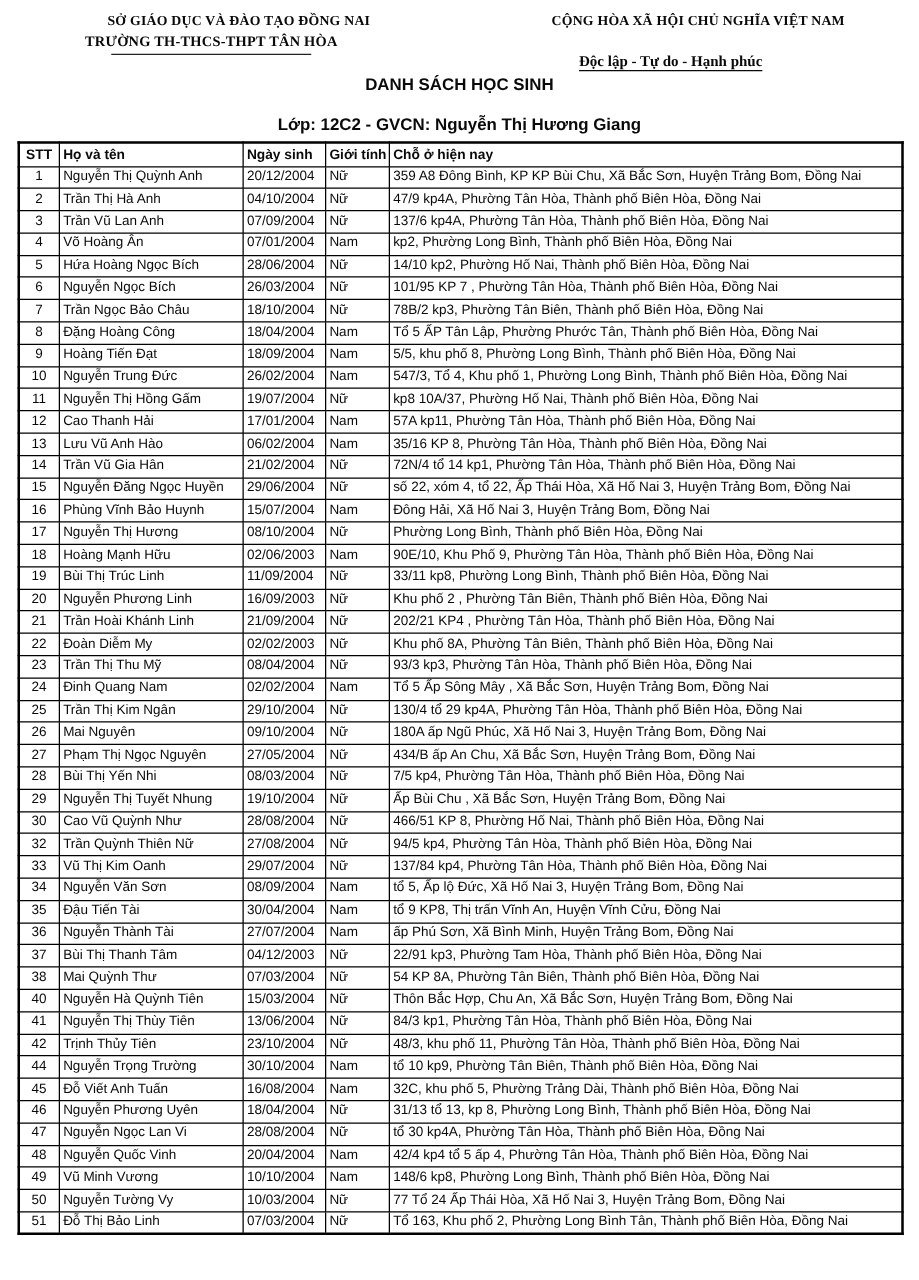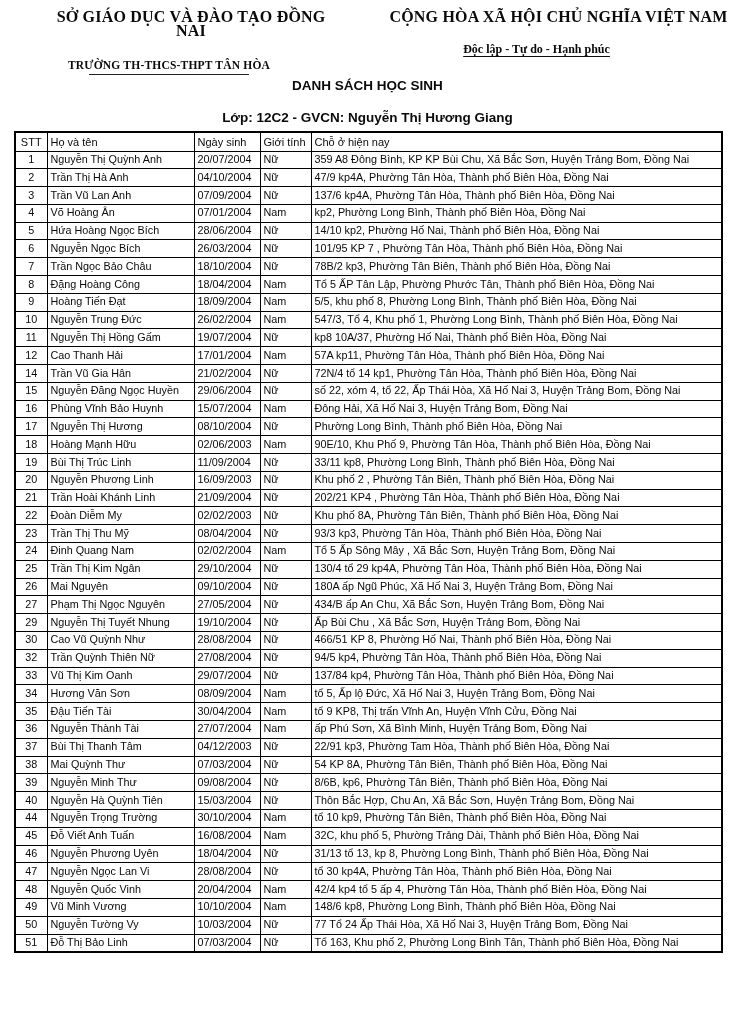--- a/index.html
+++ b/index.html
@@ -7,22 +7,22 @@
     width: 735px; height: 1024px;
     background: #ffffff;
     color: #0a0a0a;
     font-family: "Liberation Sans", sans-serif;
   }
   .page { position: relative; width: 735px; height: 1024px; background: #fff; overflow: hidden; }
 
   .doc-header { display: flex; padding-top: 10px; }
   .header-left  { width: 46%; text-align: center; font-family: "Liberation Serif", serif; font-weight: bold; }
   .header-right { width: 54%; text-align: center; font-family: "Liberation Serif", serif; font-weight: bold; }
-  .hl1 { font-size: 16px; line-height: 14px; letter-spacing: 0.2px; margin-left: 44px; }
-  .hl2 { font-size: 11.5px; line-height: 14px; margin-top: 20px; letter-spacing: 0.2px; }
+  .hl1 { font-size: 11px; line-height: 14px; letter-spacing: 0.2px; margin-left: 44px; }
+  .hl2 { font-size: 11.5px; line-height: 14px; margin-top: 3px; letter-spacing: 0.2px; }
   .header-rule { width: 160px; height: 0; border-bottom: 1.5px solid #222; margin: 2px auto 0; }
   .hr2 { font-size: 12px; line-height: 15px; margin-top: 18px; text-decoration: underline; text-underline-offset: 3px; }
 
   .doc-title    { text-align: center; font-weight: bold; font-size: 13.5px; line-height: 16px; margin-top: 3px; }
   .doc-subtitle { text-align: center; font-weight: bold; font-size: 13.5px; line-height: 16px; margin-top: 16px; }
 
   table.students {
     border-collapse: collapse;
     margin: 5px 0 0 14px;
     width: 707px;
@@ -33,21 +33,21 @@
     border: 1px solid #000;
     box-sizing: border-box;
     overflow: hidden;
     white-space: nowrap;
   }
   .students th {
     font-size: 11px;
     text-align: left;
     padding: 2px 3px;
     height: 19px;
-    font-weight: normal;
+    font-weight: bold;
   }
   .students td {
     font-size: 10.8px;
     line-height: 1.1;
     padding: 1px 3px;
     height: 17.8px;
   }
   .students th.c-stt, .students td.c-stt { text-align: center; padding: 1px 1px; }
 </style>
 </head>
@@ -84,21 +84,21 @@
         <th class="c-name">Họ và tên</th>
         <th class="c-dob">Ngày sinh</th>
         <th class="c-gender">Giới tính</th>
         <th class="c-address">Chỗ ở hiện nay</th>
       </tr>
     </thead>
     <tbody>
         <tr>
           <td class="c-stt">1</td>
           <td class="c-name">Nguyễn Thị Quỳnh Anh</td>
-          <td class="c-dob">20/07/2004</td>
+          <td class="c-dob">20/12/2004</td>
           <td class="c-gender">Nữ</td>
           <td class="c-address">359 A8 Đông Bình, KP KP Bùi Chu, Xã Bắc Sơn, Huyện Trảng Bom, Đồng Nai</td>
         </tr>
         <tr>
           <td class="c-stt">2</td>
           <td class="c-name">Trần Thị Hà Anh</td>
           <td class="c-dob">04/10/2004</td>
           <td class="c-gender">Nữ</td>
           <td class="c-address">47/9 kp4A, Phường Tân Hòa, Thành phố Biên Hòa, Đồng Nai</td>
         </tr>
@@ -166,20 +166,27 @@
           <td class="c-address">kp8 10A/37, Phường Hố Nai, Thành phố Biên Hòa, Đồng Nai</td>
         </tr>
         <tr>
           <td class="c-stt">12</td>
           <td class="c-name">Cao Thanh Hải</td>
           <td class="c-dob">17/01/2004</td>
           <td class="c-gender">Nam</td>
           <td class="c-address">57A kp11, Phường Tân Hòa, Thành phố Biên Hòa, Đồng Nai</td>
         </tr>
         <tr>
+          <td class="c-stt">13</td>
+          <td class="c-name">Lưu Vũ Anh Hào</td>
+          <td class="c-dob">06/02/2004</td>
+          <td class="c-gender">Nam</td>
+          <td class="c-address">35/16 KP 8, Phường Tân Hòa, Thành phố Biên Hòa, Đồng Nai</td>
+        </tr>
+        <tr>
           <td class="c-stt">14</td>
           <td class="c-name">Trần Vũ Gia Hân</td>
           <td class="c-dob">21/02/2004</td>
           <td class="c-gender">Nữ</td>
           <td class="c-address">72N/4 tổ 14 kp1, Phường Tân Hòa, Thành phố Biên Hòa, Đồng Nai</td>
         </tr>
         <tr>
           <td class="c-stt">15</td>
           <td class="c-name">Nguyễn Đăng Ngọc Huyền</td>
           <td class="c-dob">29/06/2004</td>
@@ -264,20 +271,27 @@
           <td class="c-address">180A ấp Ngũ Phúc, Xã Hố Nai 3, Huyện Trảng Bom, Đồng Nai</td>
         </tr>
         <tr>
           <td class="c-stt">27</td>
           <td class="c-name">Phạm Thị Ngọc Nguyên</td>
           <td class="c-dob">27/05/2004</td>
           <td class="c-gender">Nữ</td>
           <td class="c-address">434/B ấp An Chu, Xã Bắc Sơn, Huyện Trảng Bom, Đồng Nai</td>
         </tr>
         <tr>
+          <td class="c-stt">28</td>
+          <td class="c-name">Bùi Thị Yến Nhi</td>
+          <td class="c-dob">08/03/2004</td>
+          <td class="c-gender">Nữ</td>
+          <td class="c-address">7/5 kp4, Phường Tân Hòa, Thành phố Biên Hòa, Đồng Nai</td>
+        </tr>
+        <tr>
           <td class="c-stt">29</td>
           <td class="c-name">Nguyễn Thị Tuyết Nhung</td>
           <td class="c-dob">19/10/2004</td>
           <td class="c-gender">Nữ</td>
           <td class="c-address">Ấp Bùi Chu , Xã Bắc Sơn, Huyện Trảng Bom, Đồng Nai</td>
         </tr>
         <tr>
           <td class="c-stt">30</td>
           <td class="c-name">Cao Vũ Quỳnh Như</td>
           <td class="c-dob">28/08/2004</td>
@@ -293,21 +307,21 @@
         </tr>
         <tr>
           <td class="c-stt">33</td>
           <td class="c-name">Vũ Thị Kim Oanh</td>
           <td class="c-dob">29/07/2004</td>
           <td class="c-gender">Nữ</td>
           <td class="c-address">137/84 kp4, Phường Tân Hòa, Thành phố Biên Hòa, Đồng Nai</td>
         </tr>
         <tr>
           <td class="c-stt">34</td>
-          <td class="c-name">Hương Văn Sơn</td>
+          <td class="c-name">Nguyễn Văn Sơn</td>
           <td class="c-dob">08/09/2004</td>
           <td class="c-gender">Nam</td>
           <td class="c-address">tổ 5, Ấp lộ Đức, Xã Hố Nai 3, Huyện Trảng Bom, Đồng Nai</td>
         </tr>
         <tr>
           <td class="c-stt">35</td>
           <td class="c-name">Đậu Tiến Tài</td>
           <td class="c-dob">30/04/2004</td>
           <td class="c-gender">Nam</td>
           <td class="c-address">tổ 9 KP8, Thị trấn Vĩnh An, Huyện Vĩnh Cửu, Đồng Nai</td>
@@ -327,34 +341,41 @@
           <td class="c-address">22/91 kp3, Phường Tam Hòa, Thành phố Biên Hòa, Đồng Nai</td>
         </tr>
         <tr>
           <td class="c-stt">38</td>
           <td class="c-name">Mai Quỳnh Thư</td>
           <td class="c-dob">07/03/2004</td>
           <td class="c-gender">Nữ</td>
           <td class="c-address">54 KP 8A, Phường Tân Biên, Thành phố Biên Hòa, Đồng Nai</td>
         </tr>
         <tr>
-          <td class="c-stt">39</td>
-          <td class="c-name">Nguyễn Minh Thư</td>
-          <td class="c-dob">09/08/2004</td>
-          <td class="c-gender">Nữ</td>
-          <td class="c-address">8/6B, kp6, Phường Tân Biên, Thành phố Biên Hòa, Đồng Nai</td>
-        </tr>
-        <tr>
           <td class="c-stt">40</td>
           <td class="c-name">Nguyễn Hà Quỳnh Tiên</td>
           <td class="c-dob">15/03/2004</td>
           <td class="c-gender">Nữ</td>
           <td class="c-address">Thôn Bắc Hợp, Chu An, Xã Bắc Sơn, Huyện Trảng Bom, Đồng Nai</td>
         </tr>
         <tr>
+          <td class="c-stt">41</td>
+          <td class="c-name">Nguyễn Thị Thùy Tiên</td>
+          <td class="c-dob">13/06/2004</td>
+          <td class="c-gender">Nữ</td>
+          <td class="c-address">84/3 kp1, Phường Tân Hòa, Thành phố Biên Hòa, Đồng Nai</td>
+        </tr>
+        <tr>
+          <td class="c-stt">42</td>
+          <td class="c-name">Trịnh Thủy Tiên</td>
+          <td class="c-dob">23/10/2004</td>
+          <td class="c-gender">Nữ</td>
+          <td class="c-address">48/3, khu phố 11, Phường Tân Hòa, Thành phố Biên Hòa, Đồng Nai</td>
+        </tr>
+        <tr>
           <td class="c-stt">44</td>
           <td class="c-name">Nguyễn Trọng Trường</td>
           <td class="c-dob">30/10/2004</td>
           <td class="c-gender">Nam</td>
           <td class="c-address">tổ 10 kp9, Phường Tân Biên, Thành phố Biên Hòa, Đồng Nai</td>
         </tr>
         <tr>
           <td class="c-stt">45</td>
           <td class="c-name">Đỗ Viết Anh Tuấn</td>
           <td class="c-dob">16/08/2004</td>

